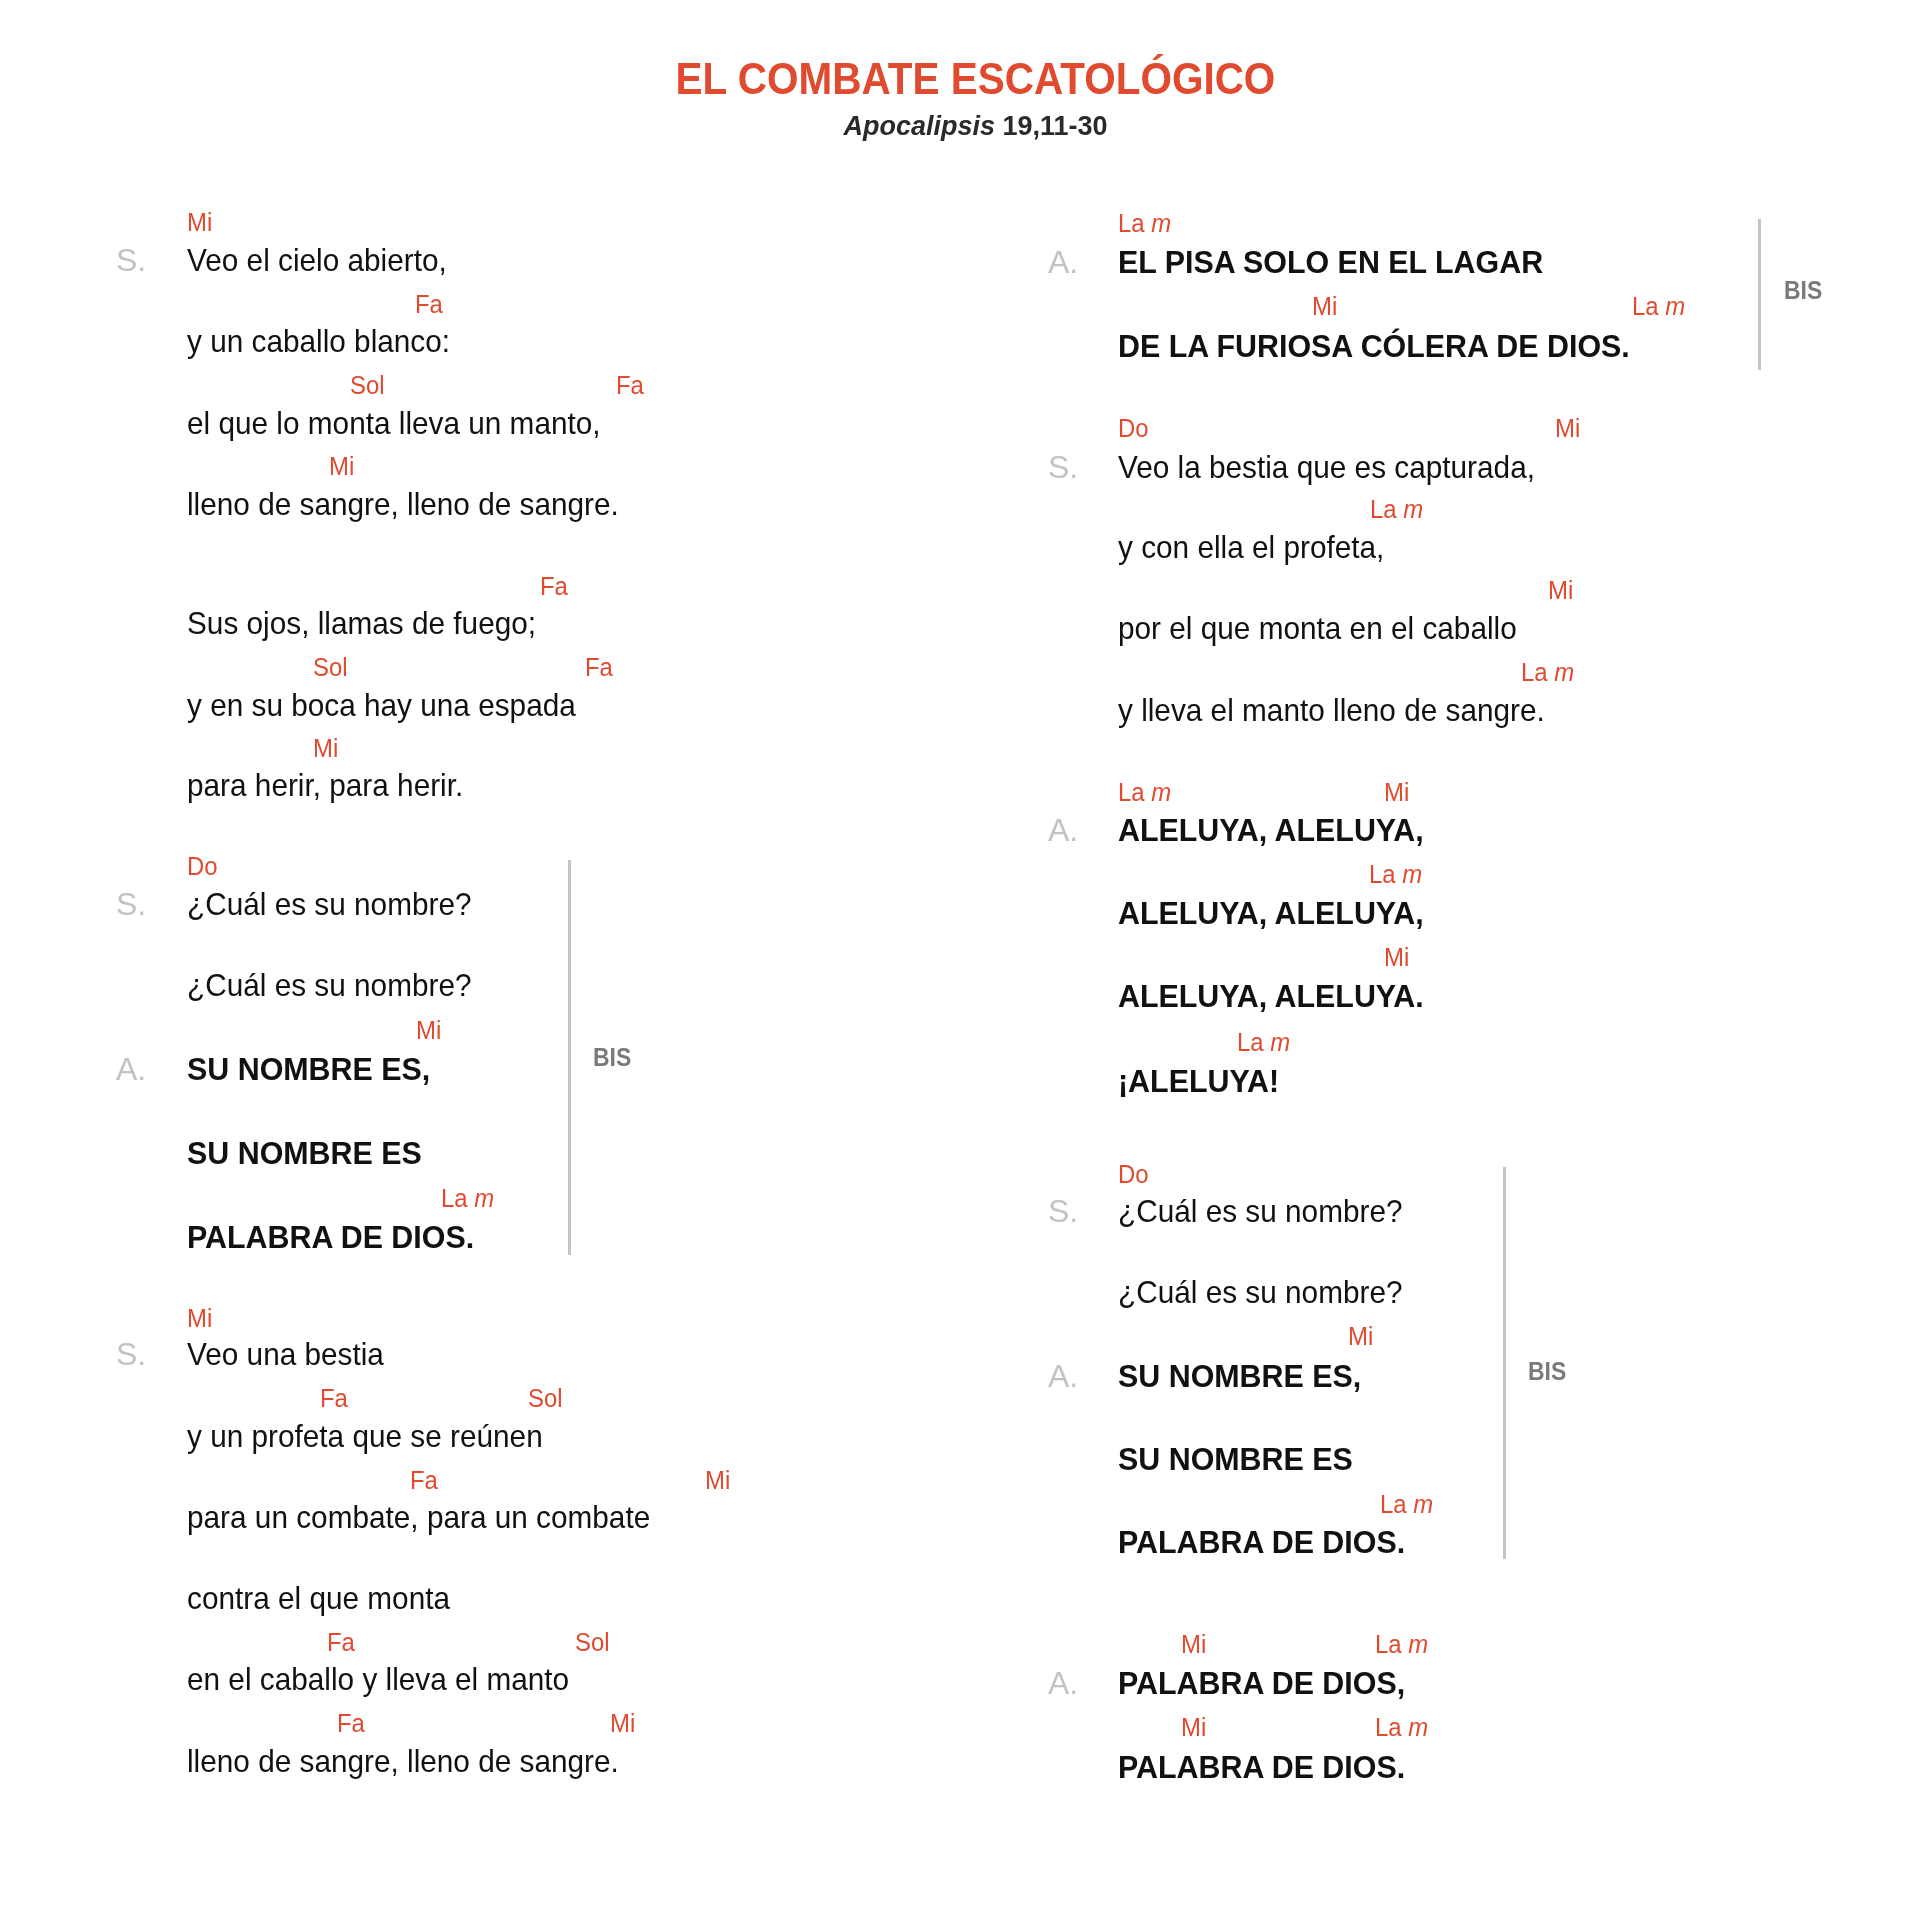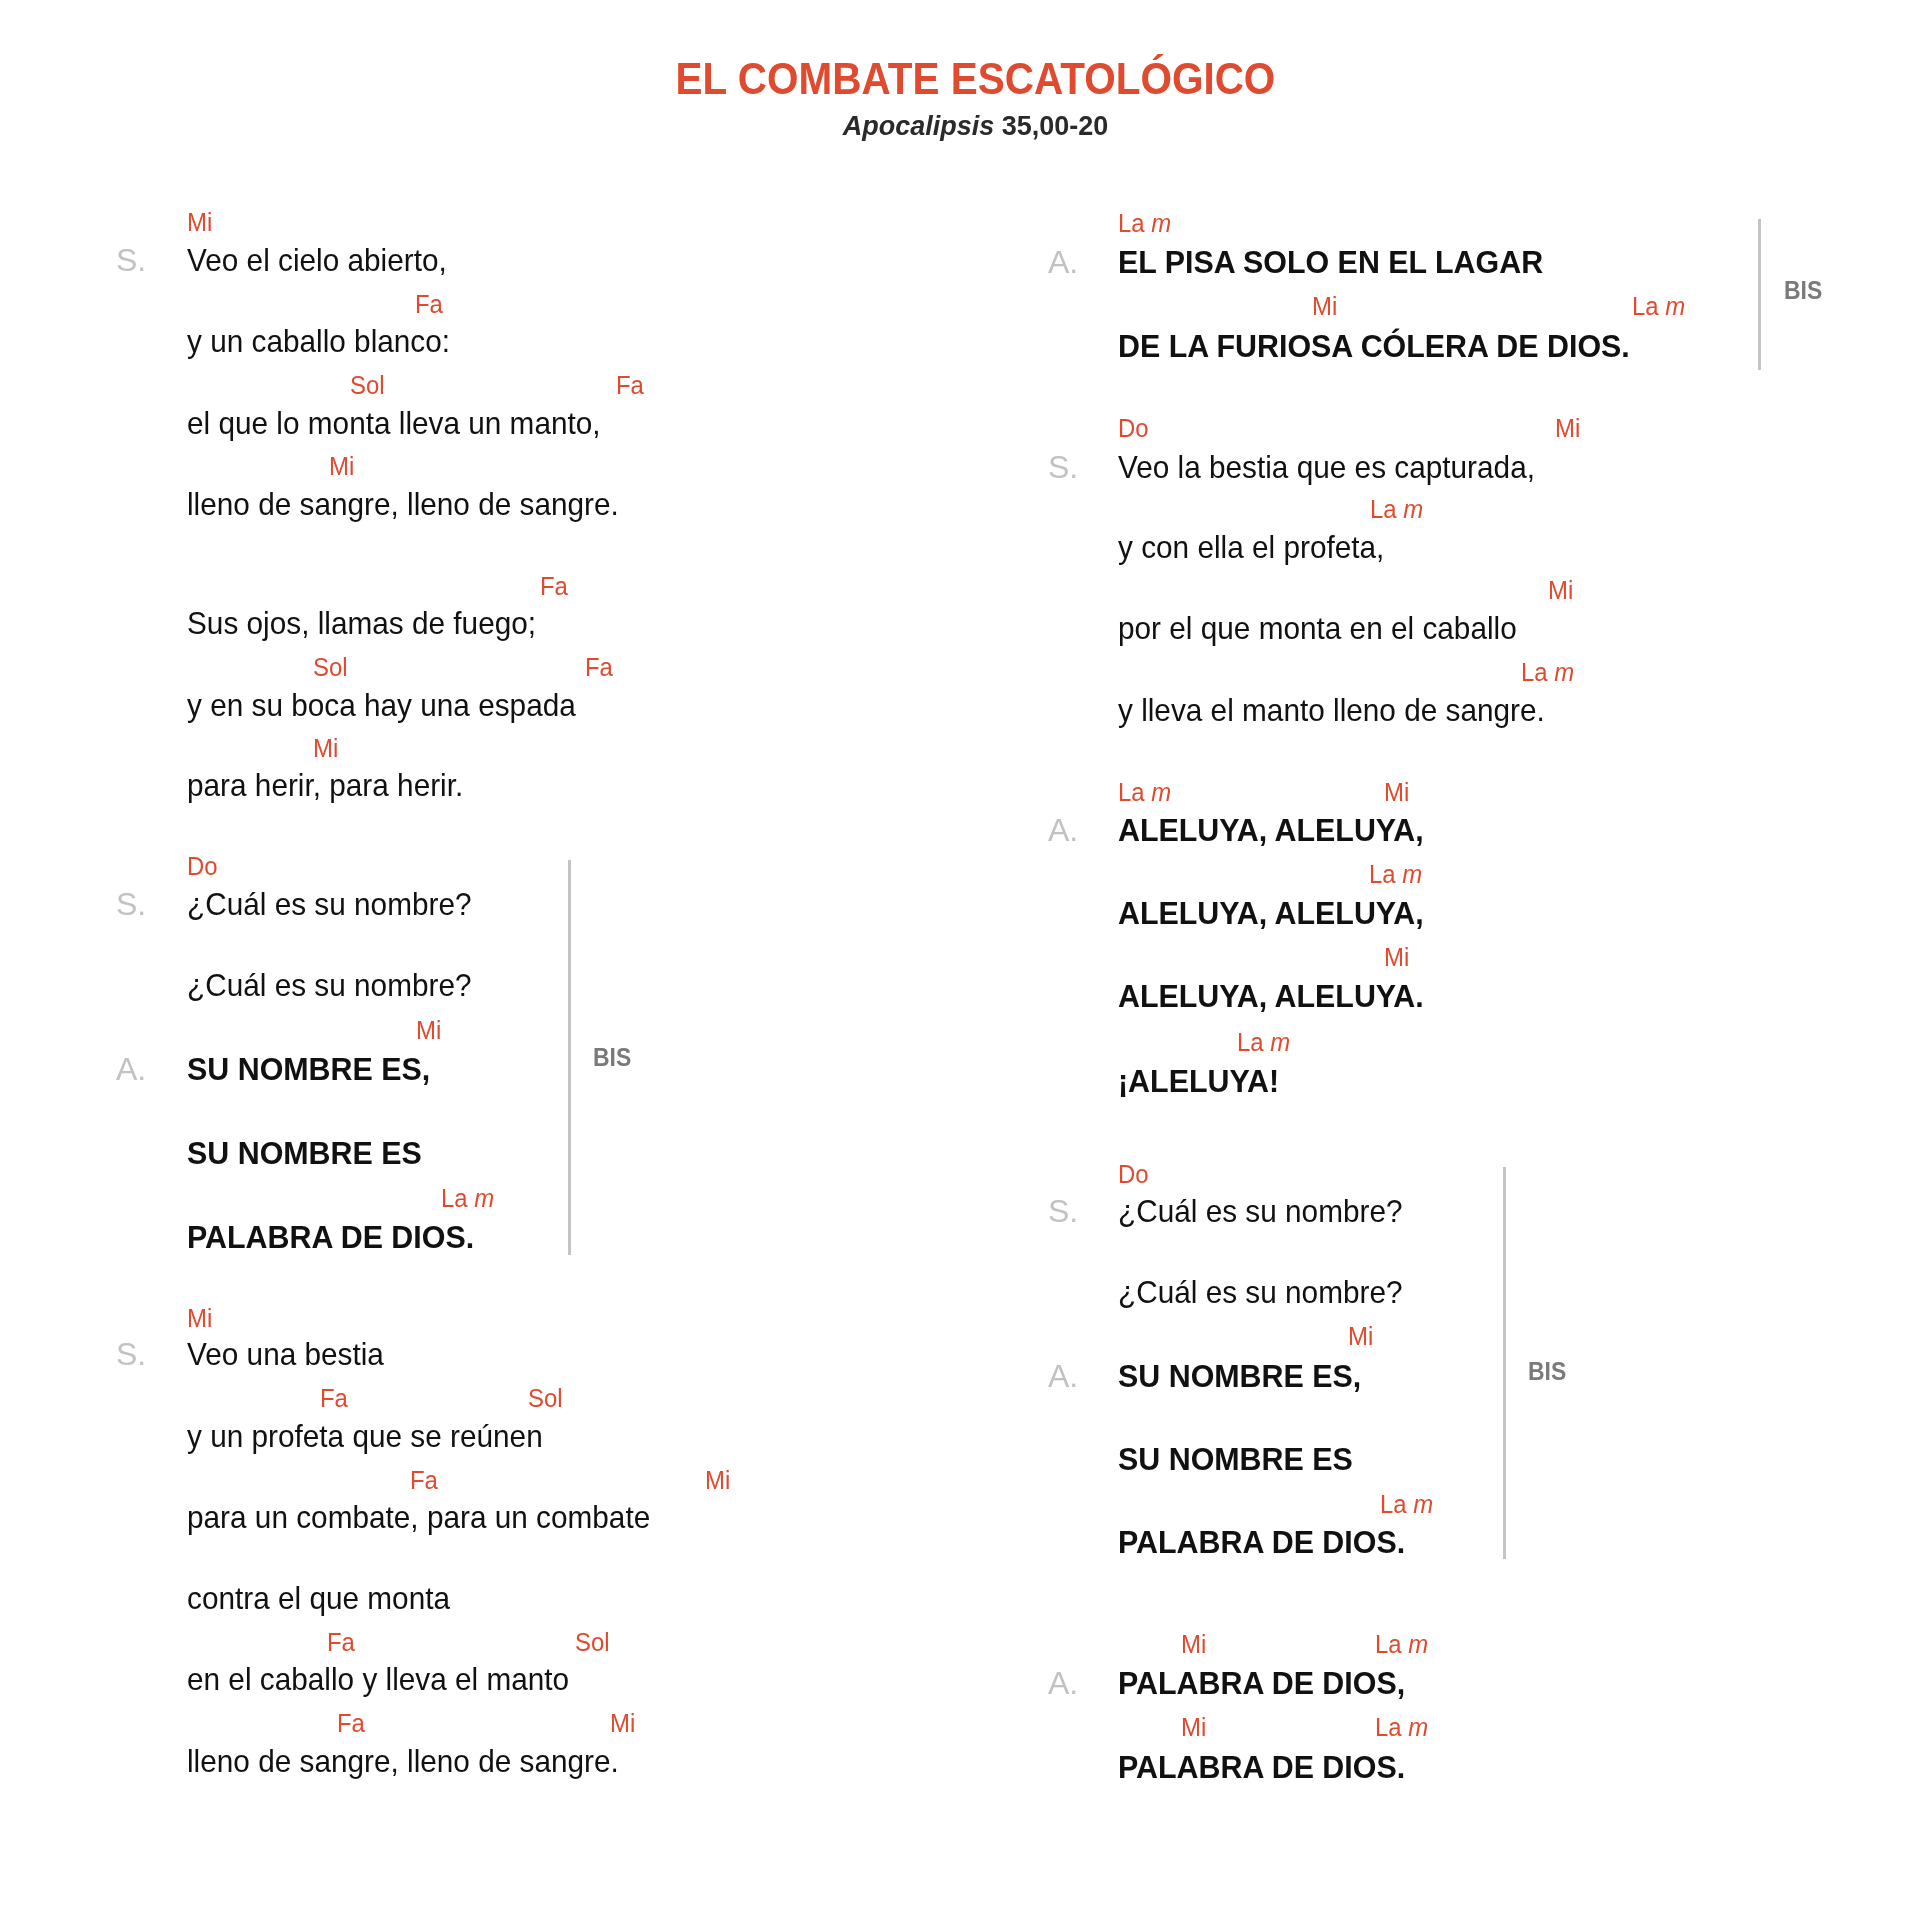--- a/index.html
+++ b/index.html
@@ -19,21 +19,21 @@
   .chord i { font-style:italic; }
   .role { position:absolute; font-size:32px; color:#c2c2c2; line-height:39px; }
   .bar { position:absolute; width:2.6px; background:#c4c4c4; }
   .bis { position:absolute; font-size:25.5px; color:#7a7a7a; font-weight:bold; line-height:30px;
          transform:scaleX(0.9); transform-origin:left center; }
 </style>
 </head>
 <body>
 
 <div class="title">EL COMBATE ESCATOLÓGICO</div>
-<div class="subtitle"><i>Apocalipsis</i> <span>35,00-20</span></div>
+<div class="subtitle"><i>Apocalipsis</i> <span>19,11-30</span></div>
 
 <div>
   <span class="role" style="left:116px;top:241px">S.</span>
   <span class="chord" style="left:187px;top:207px"><span>Mi</span> <i></i></span>
   <span class="lyric" style="left:187px;top:241px">Veo el cielo abierto,</span>
 
   <span class="chord" style="left:415px;top:289px"><span>Fa</span> <i></i></span>
   <span class="lyric" style="left:187px;top:322px">y un caballo blanco:</span>
 
   <span class="chord" style="left:350px;top:370px"><span>Sol</span> <i></i></span>

